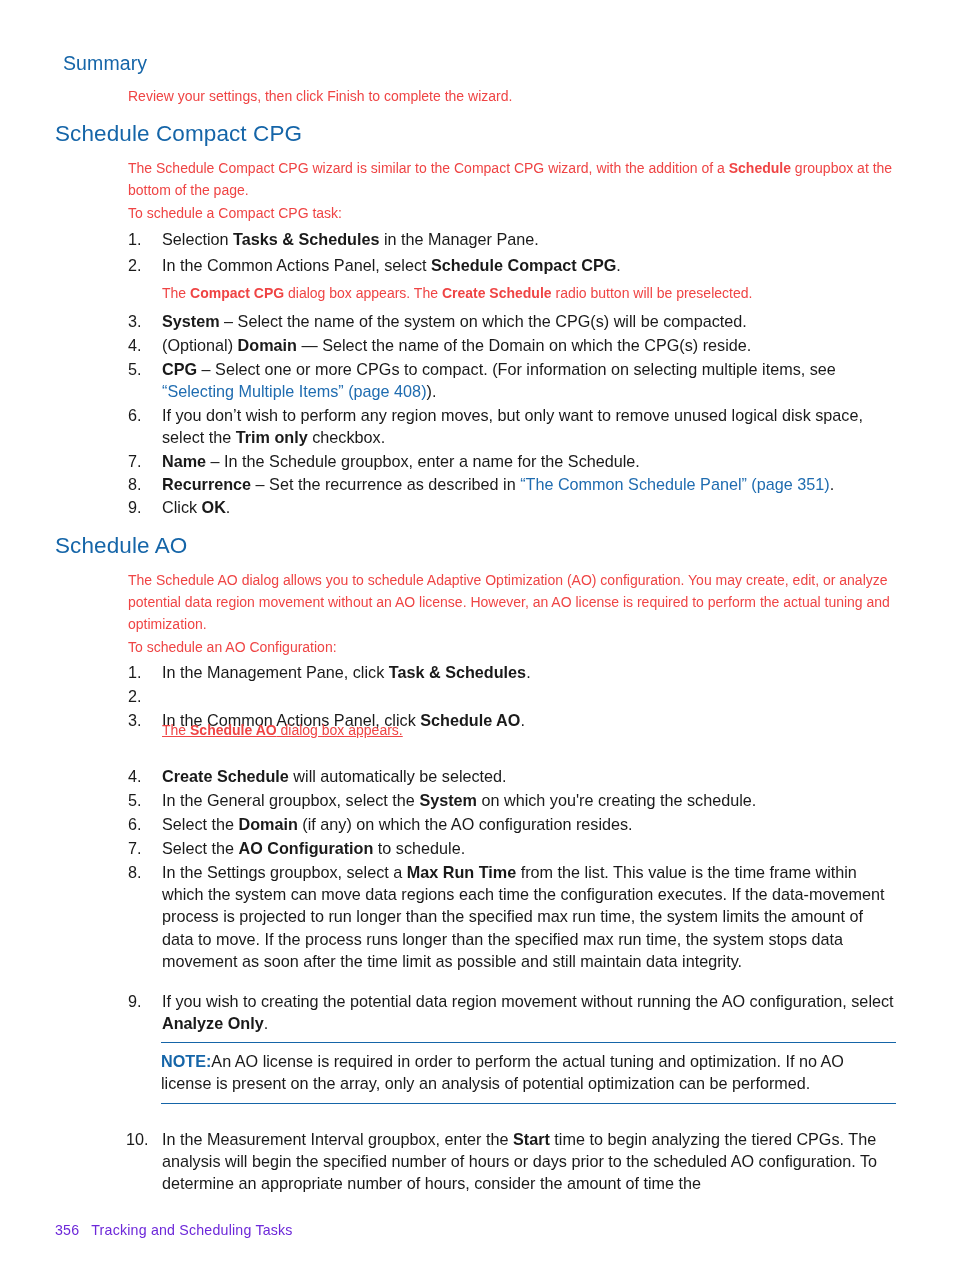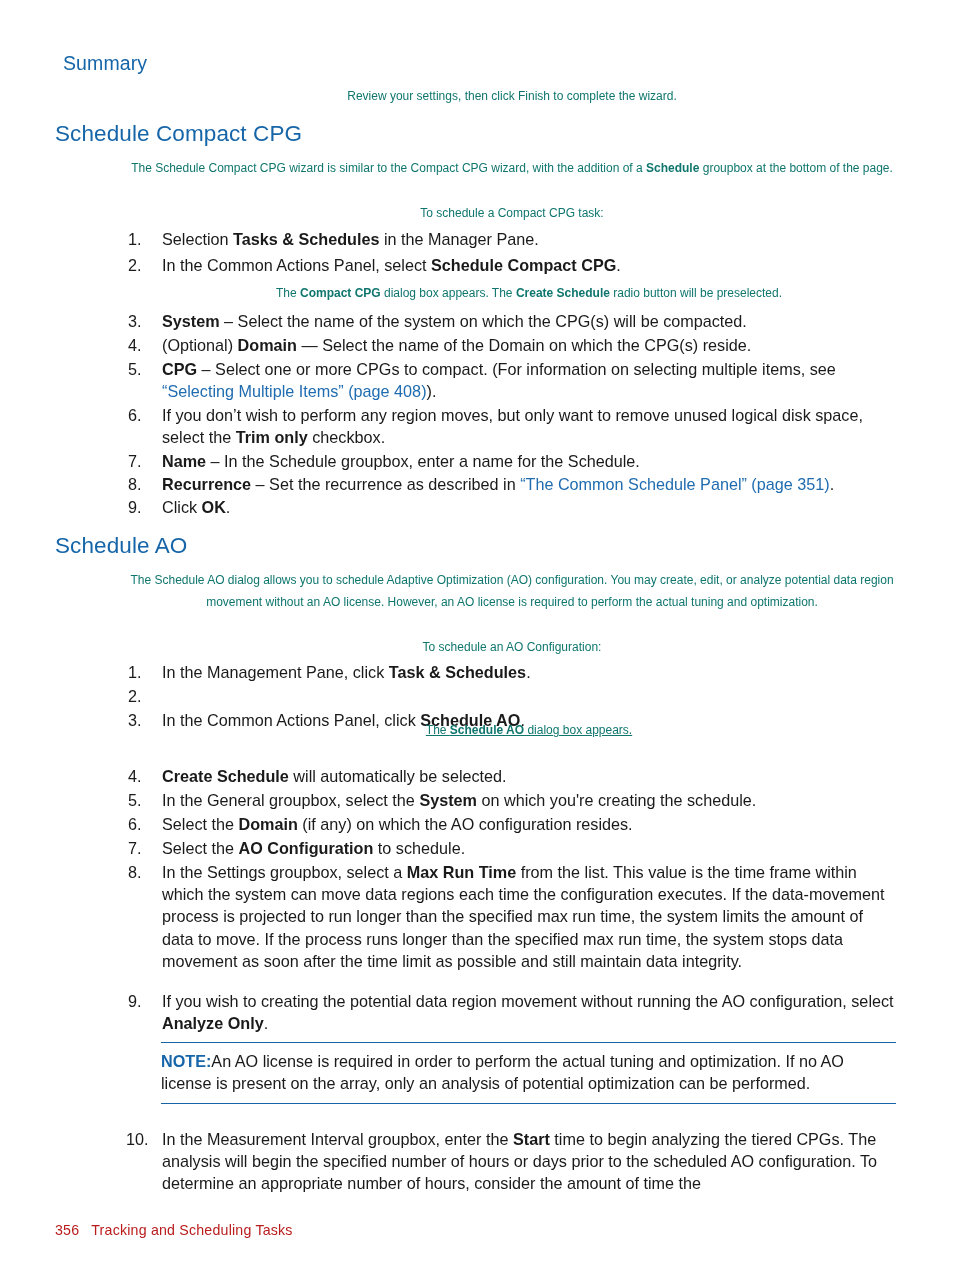--- a/index.html
+++ b/index.html
@@ -39,24 +39,23 @@
     color: #1565a8;
     letter-spacing: 0.1px;
     white-space: nowrap;
   }
 
   
   .para {
     position: absolute;
     left: 128px;
     width: 768px;
-    font-size: 12px;
-    line-height: 22.2px;
-    color: #0f766e;
-    text-align: center;
+    font-size: 14px;
+    line-height: 22.2px;
+    color: #ef4444;
   }
   .para.indent-sub {
     left: 162px;
     width: 734px;
   }
 
   
   .li {
     position: absolute;
     left: 128px;
@@ -109,21 +108,21 @@
     font-weight: 700;
     color: #1565a8;
   }
 
   
   .footer {
     position: absolute;
     left: 55px;
     top: 1222px;
     font-size: 14.2px;
-    color: #b91c1c;
+    color: #6d28d9;
     letter-spacing: 0.2px;
     white-space: nowrap;
   }
   .footer .pg {
     margin-right: 12px;
   }
 </style>
 </head>
 <body>
 

